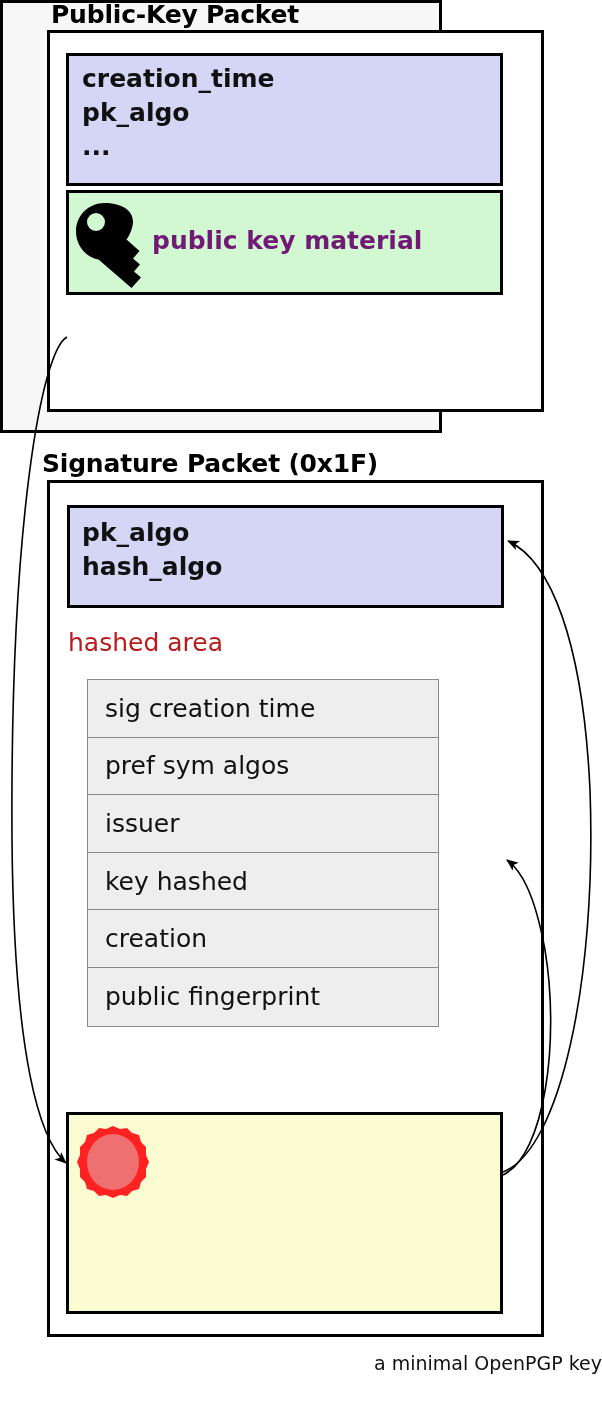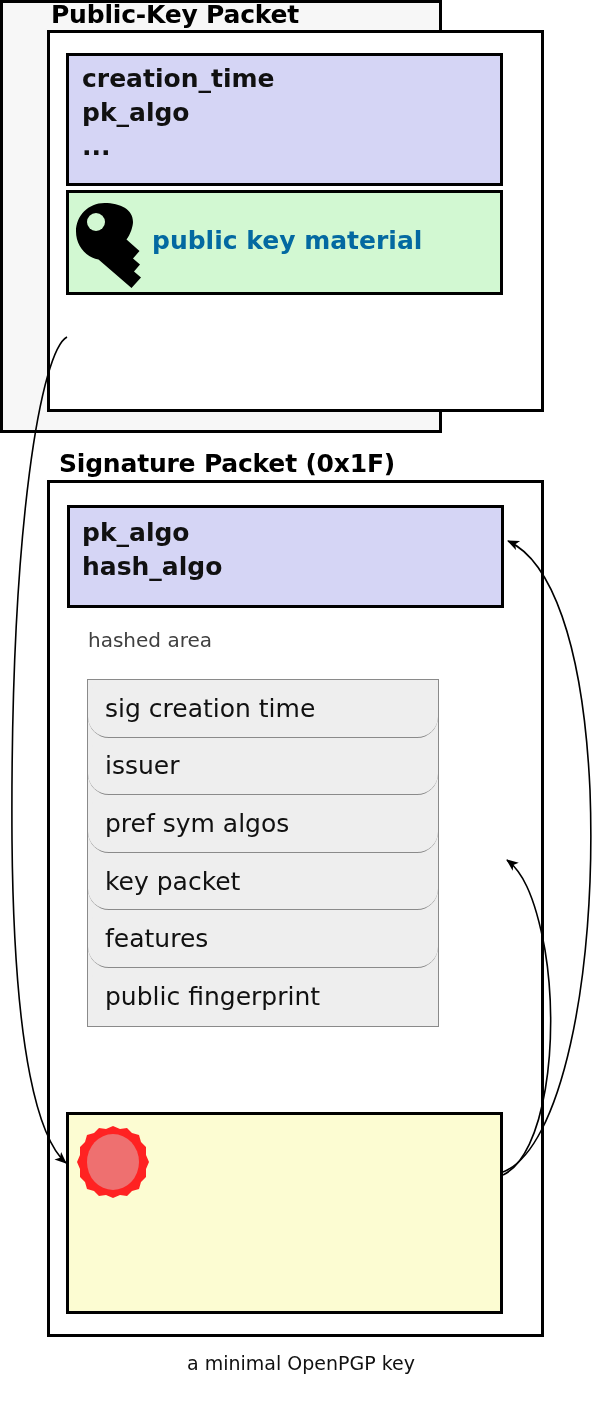--- a/index.html
+++ b/index.html
@@ -22,21 +22,21 @@
   
   .pkt-title {
     position: absolute;
     font-weight: bold;
     font-size: 25px;
     color: #000000;
     letter-spacing: -0.2px;
     white-space: nowrap;
   }
   #title-public-key { left: 51px; top: 0px; }
-  #title-signature  { left: 59px; top: 449px; }
+  #title-signature  { left: 42px; top: 449px; }
 
   
   .packet-frame {
     position: absolute;
     border: 3px solid #000000;
     background: #ffffff;
     box-sizing: border-box;
   }
   #packet-public-key { left: 47px; top: 30px;  width: 497px; height: 382px; }
   #packet-signature  { left: 47px; top: 480px; width: 497px; height: 857px; }
@@ -53,26 +53,26 @@
     color: #111111;
     white-space: pre;
     line-height: 34px;
     font-weight: bold;
   }
 
   #pk-meta-block   { left: 66px; top: 53px;  width: 437px; height: 133px; background: #d5d5f5; }
   #pk-meta-text    { left: 82px; top: 62px; }
 
   #pk-material-block { left: 66px; top: 190px; width: 437px; height: 105px; background: #d2f8d2; }
-  #pk-material-label { left: 152px; top: 224px; color: #0369a1; }
+  #pk-material-label { left: 152px; top: 224px; color: #701a75; }
 
   #sig-algo-block  { left: 67px; top: 505px; width: 437px; height: 103px; background: #d5d5f5; }
   #sig-algo-text   { left: 82px; top: 516px; }
 
-  #hashed-area-label { left: 68px; top: 628px; font-size: 20px; color: #404040; position: absolute; margin-left: 20px; }
+  #hashed-area-label { left: 68px; top: 628px; font-size: 25px; color: #b91c1c; position: absolute; }
 
   #hashed-area-block {
     left: 68px; top: 666px; width: 436px; height: 427px;
     background: #f7f7f7; border: 3px solid #000000;
   }
 
   .sub-list {
     position: absolute;
     left: 87px; top: 679px; width: 352px;
     border: 1px solid #8a8a8a;
@@ -82,21 +82,20 @@
   .sub-item {
     height: 57.6px;
     border-bottom: 1px solid #8a8a8a;
     box-sizing: border-box;
     display: flex;
     align-items: center;
     padding-left: 17px;
     font-size: 25px;
     color: #111111;
     background: #eeeeee;
-    border-radius: 21px;
   }
   .sub-item:last-child { border-bottom: none; }
 
   #signature-block {
     left: 66px; top: 1112px; width: 437px; height: 202px;
     background: #fcfcd2; border: 3px solid #000000;
   }
   #signature-text {
     position: absolute;
     left: 157px; top: 1122px;
@@ -116,21 +115,21 @@
     left: 0; top: 0;
     width: 602px; height: 1406px;
     pointer-events: none;
   }
 
   
   #caption {
     position: absolute;
     left: 0; top: 1352px;
     width: 602px;
-    text-align: center;
+    text-align: right;
     font-size: 19px;
     color: #111111;
   }
 </style>
 </head>
 <body>
 
 <div id="canvas">
 
   <div class="pkt-title" id="title-public-key">Public-Key Packet</div>
@@ -162,24 +161,24 @@
   <div class="block" id="sig-algo-block"></div>
   <div class="block-label" id="sig-algo-text">pk_algo
 hash_algo</div>
 
   <div id="hashed-area-label">hashed area</div>
 
   <div id="hashed-area-block"></div>
 
   <div class="sub-list" id="subpacket-list">
       <div class="sub-item">sig creation time</div>
+      <div class="sub-item">pref sym algos</div>
       <div class="sub-item">issuer</div>
-      <div class="sub-item">pref sym algos</div>
-      <div class="sub-item">key packet</div>
-      <div class="sub-item">features</div>
+      <div class="sub-item">key hashed</div>
+      <div class="sub-item">creation</div>
       <div class="sub-item">public fingerprint</div>
     </div>
 
   <div class="block" id="signature-block"></div>
 
   <svg id="seal-icon" viewBox="0 0 76 76">
     <path d="M38 2 L45 5 L52 4 L57 9 L64 11 L66 18 L71 23 L71 31 L74 38
              L71 45 L71 53 L66 58 L64 65 L57 67 L52 72 L45 71 L38 74
              L31 71 L24 72 L19 67 L12 65 L10 58 L5 53 L5 45 L2 38
              L5 31 L5 23 L10 18 L12 11 L19 9 L24 4 L31 5 Z" fill="#ff2222"></path>

